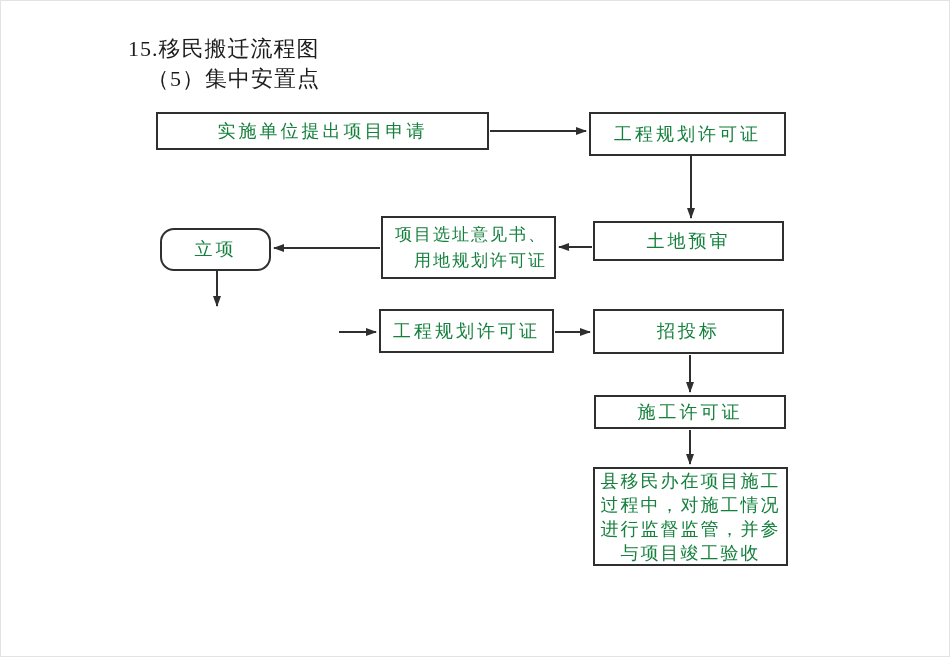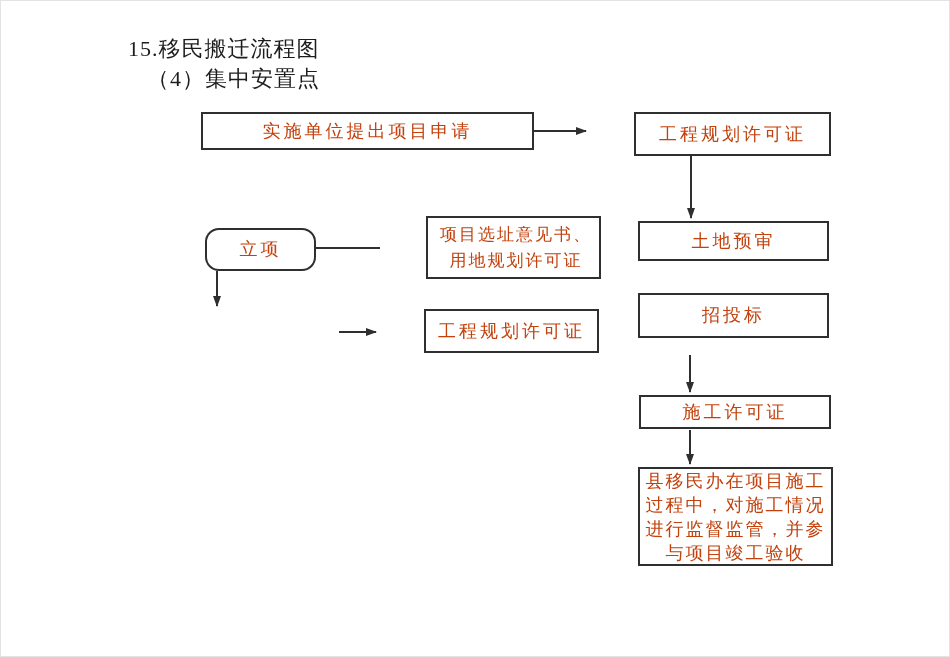--- a/index.html
+++ b/index.html
@@ -49,47 +49,46 @@
     box-sizing: border-box;
     border: 2px solid #2f2f2f;
     background: #ffffff;
     display: flex;
     align-items: center;
     justify-content: center;
     text-align: center;
     font-size: 18px;
     letter-spacing: 3px;
     line-height: 1.25;
-    color: #c2410c;
-    margin-left: 45px;
+    color: #15803d;
   }
   .n-apply               { left: 155px; top: 111px; width: 333px; height: 38px; }
   .n-county-review       { left: 588px; top: 111px; width: 197px; height: 44px; }
   .n-land-preexam        { left: 592px; top: 220px; width: 191px; height: 40px; }
   .n-site-opinion        { left: 380px; top: 215px; width: 175px; height: 63px;
-                           justify-content: flex-start; text-align: center;
+                           justify-content: flex-start; text-align: right;
                            padding-left: 12px; white-space: pre-line;
                            font-size: 17px; letter-spacing: 2px; line-height: 26px; }
   .n-project-approval    { left: 159px; top: 227px; width: 111px; height: 43px; border-radius: 14px; }
   .n-design-budget       { left: 154px; top: 309px; width: 183px; height: 44px; }
   .n-planning-permit     { left: 378px; top: 308px; width: 175px; height: 44px; }
-  .n-bidding             { left: 592px; top: 292px; width: 191px; height: 45px; }
+  .n-bidding             { left: 592px; top: 308px; width: 191px; height: 45px; }
   .n-construction-permit { left: 593px; top: 394px; width: 192px; height: 34px; }
   .n-supervision         { left: 592px; top: 466px; width: 195px; height: 99px;
                            white-space: pre-line; letter-spacing: 2px;
                            line-height: 24px; }
 </style>
 </head>
 <body>
 
 <div class="page">
 
   <div class="title">15.移民搬迁流程图</div>
 
-  <div class="subtitle">（4）集中安置点</div>
+  <div class="subtitle">（5）集中安置点</div>
 
   <div class="chart">
 
     <svg class="arrows" width="950" height="657" viewBox="0 0 950 657">
       <defs>
         <marker id="arrowhead" markerWidth="12" markerHeight="10" refX="10" refY="4" orient="auto" markerUnits="userSpaceOnUse">
           <path d="M0,0 L11,4 L0,8 Z" fill="#2f2f2f"></path>
         </marker>
       </defs>
       <line x1="489" y1="130" x2="585" y2="130" stroke="#2f2f2f" stroke-width="2" marker-end="url(#arrowhead)"></line>

